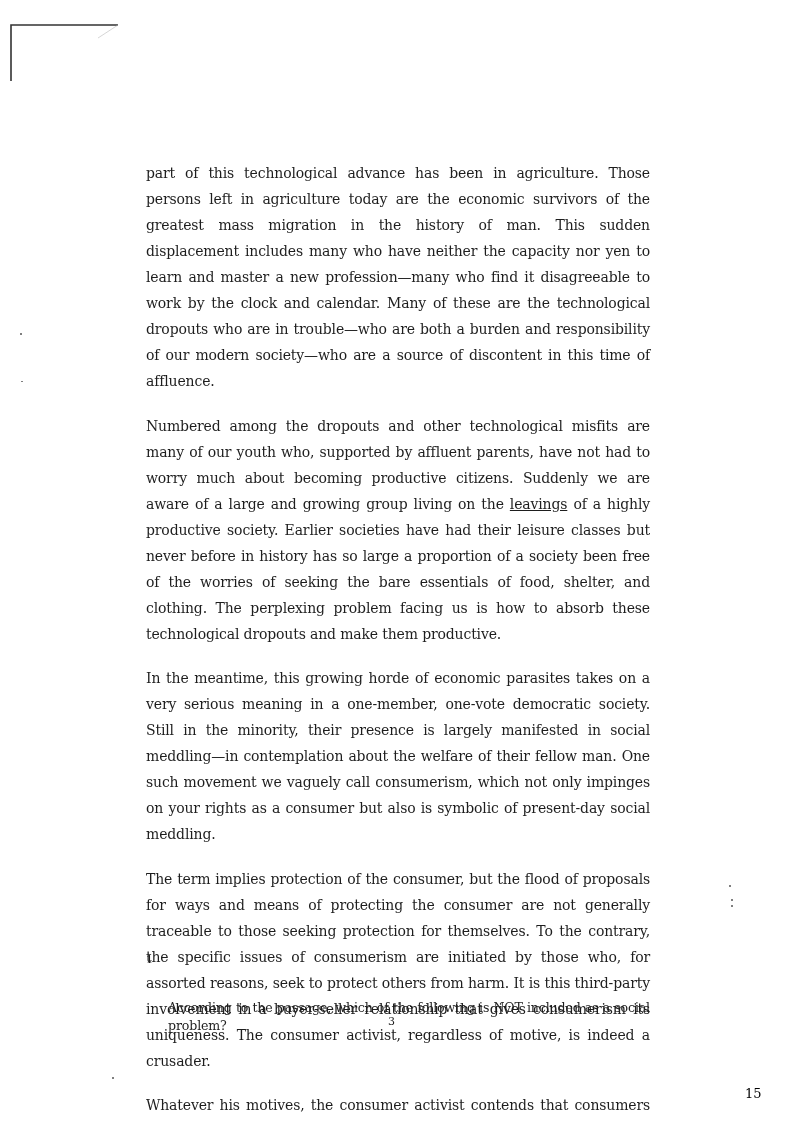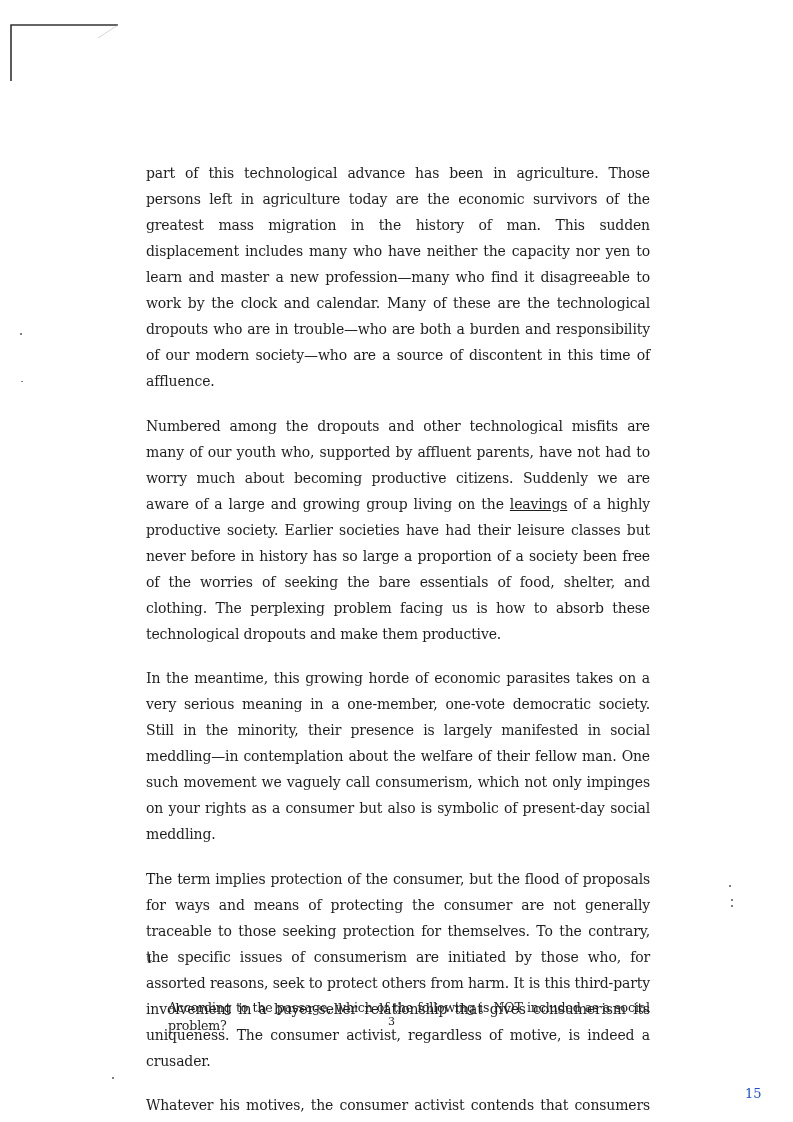--- a/index.html
+++ b/index.html
@@ -67,21 +67,21 @@
       position: absolute;
       left: 388px;
       top: 1015px;
       font-size: 11px;
     }
     .stamp-number {
       position: absolute;
       left: 745px;
       top: 1086px;
       font-size: 13px;
-      color: #1d4ed8;
+      color: #000000;
       font-family: "DejaVu Serif", serif;
     }
     .speck {
       position: absolute;
       background: #555;
       border-radius: 50%;
     }
   </style>
 </head>
 <body>

